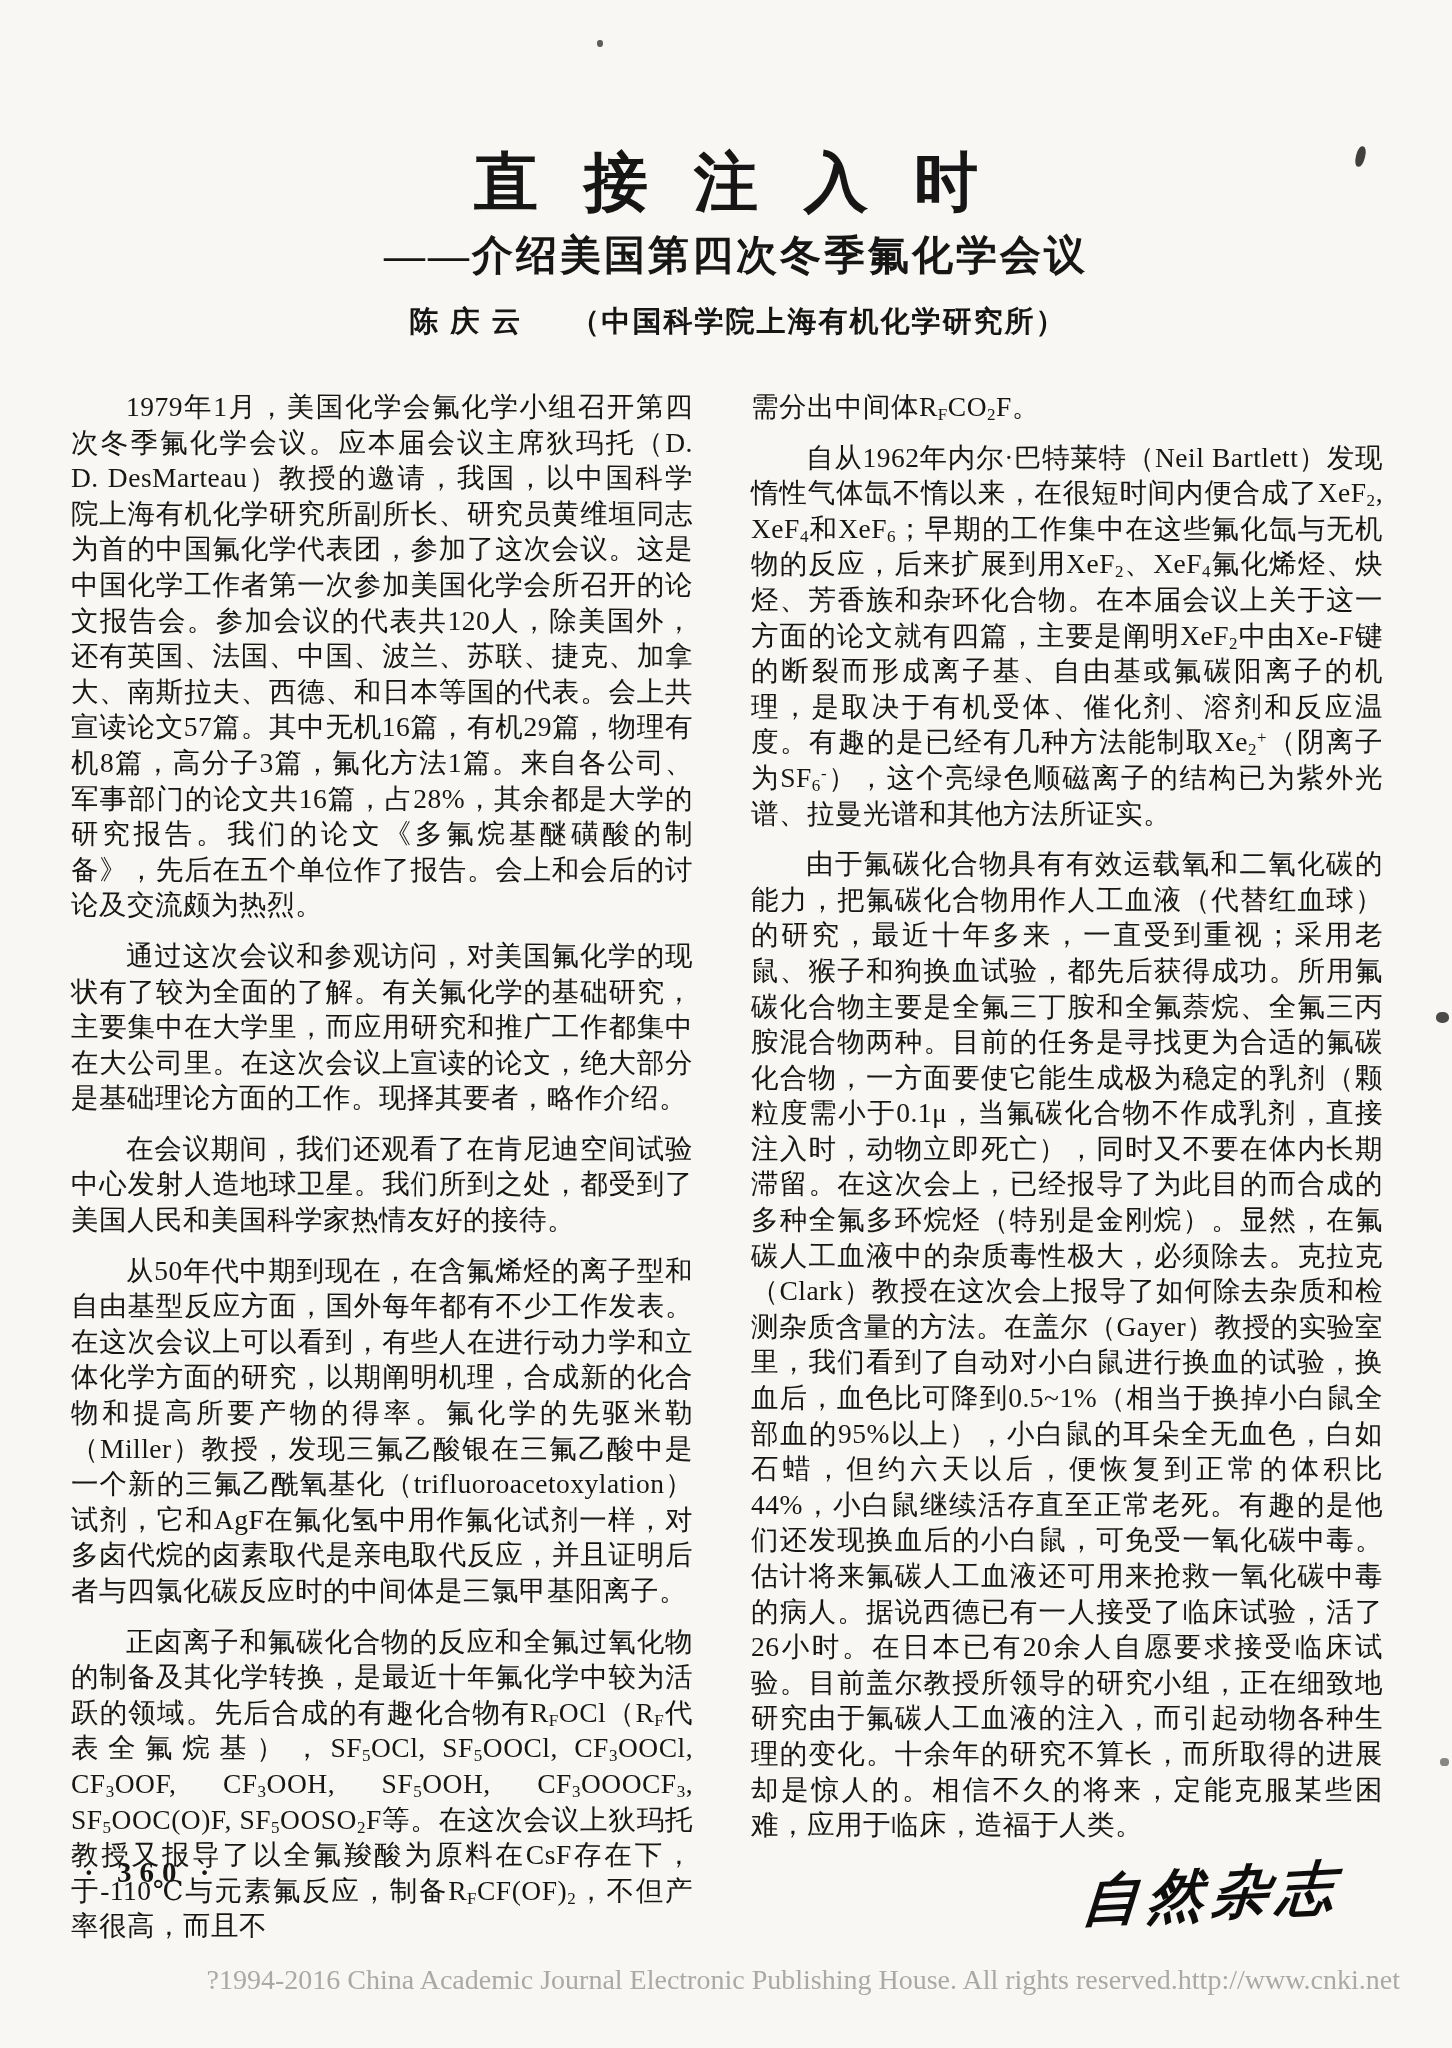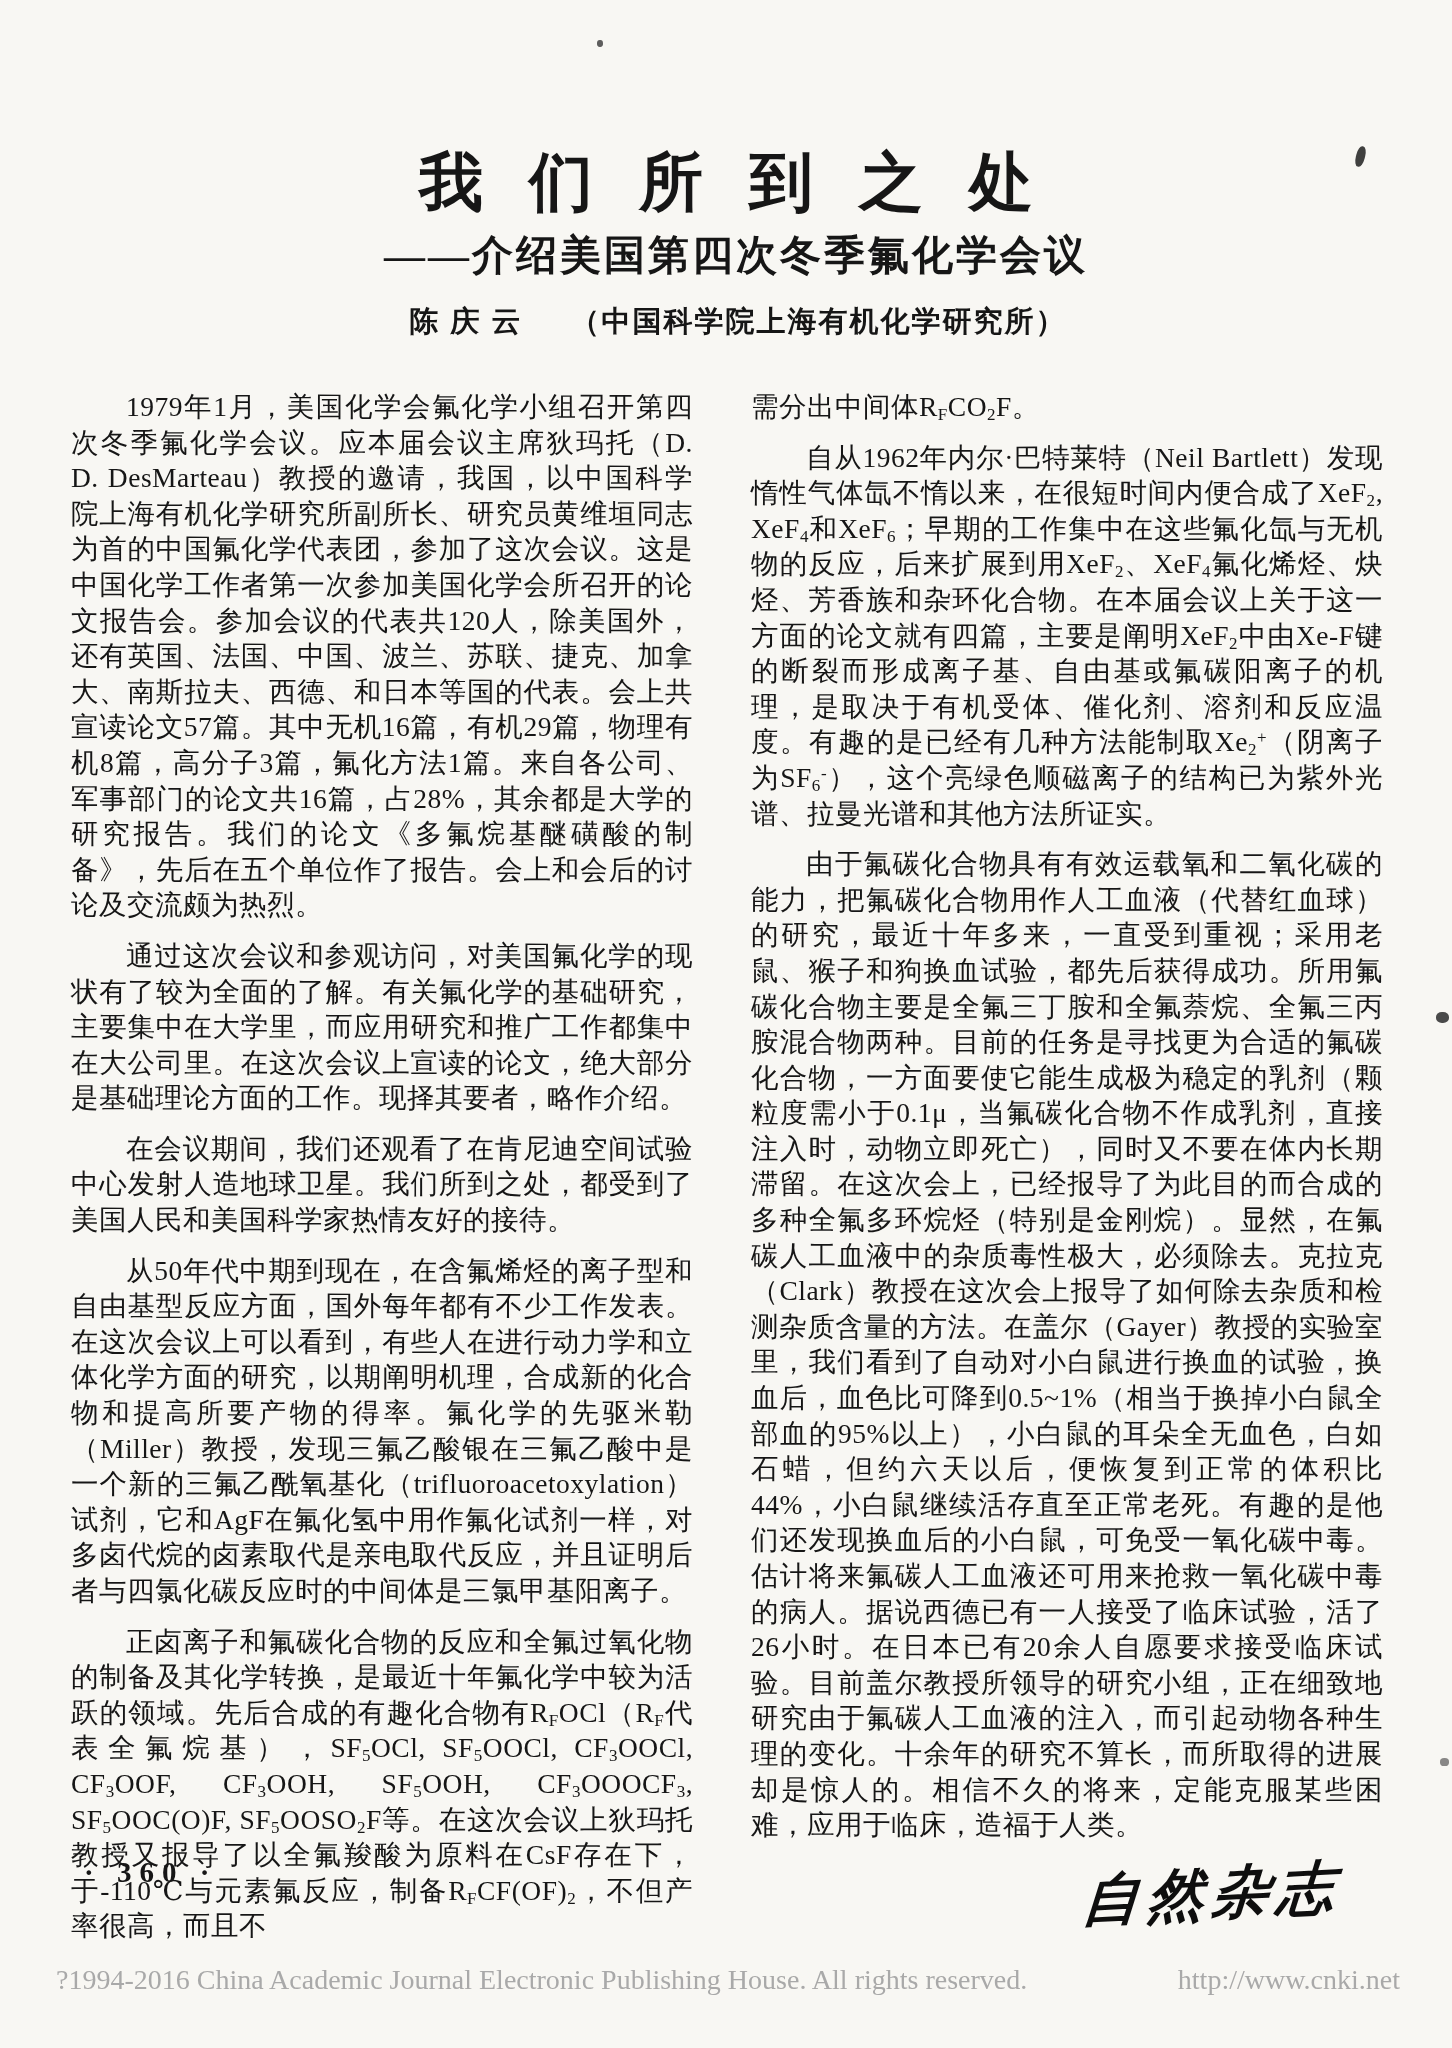--- a/index.html
+++ b/index.html
@@ -55,38 +55,38 @@
   }
   .journal-logo{
     position:absolute;left:1082px;top:1856px;
     font-size:57px;font-weight:700;font-style:italic;
     letter-spacing:8px;white-space:nowrap;
     transform:rotate(-3deg) skewX(-7deg);
     color:#0e0e0e;
   }
   .copyright{
     position:absolute;left:56px;top:1964px;width:1344px;
-    display:flex;justify-content:space-between;align-items:baseline;
+    display:flex;justify-content:flex-end;align-items:baseline;
     font-size:28px;color:#a9a9a9;
     font-family:"Liberation Serif","DejaVu Serif",serif;
     white-space:nowrap;
   }
 
   .artifact{position:absolute;background:#2b2b2b;border-radius:45%;}
   .artifact-1{left:597px;top:40px;width:6px;height:7px;opacity:.75;}
   .artifact-2{left:1356px;top:146px;width:9px;height:21px;transform:rotate(14deg);opacity:.9;}
   .artifact-3{left:1436px;top:1012px;width:13px;height:11px;opacity:.85;}
   .artifact-4{left:1440px;top:1758px;width:9px;height:8px;opacity:.55;}
 </style>
 </head>
 <body>
 
 <div class="page">
 
-  <h1 class="title">我们所到之处</h1>
+  <h1 class="title">直接注入时</h1>
 
   <div class="subtitle">——介绍美国第四次冬季氟化学会议</div>
 
   <div class="byline">
     <span class="author">陈庆云</span>
     <span class="affiliation">（中国科学院上海有机化学研究所）</span>
   </div>
 
   <div class="column col-left">
       <p>1979年1月，美国化学会氟化学小组召开第四次冬季氟化学会议。应本届会议主席狄玛托（D. D. DesMarteau）教授的邀请，我国，以中国科学院上海有机化学研究所副所长、研究员黄维垣同志为首的中国氟化学代表团，参加了这次会议。这是中国化学工作者第一次参加美国化学会所召开的论文报告会。参加会议的代表共120人，除美国外，还有英国、法国、中国、波兰、苏联、捷克、加拿大、南斯拉夫、西德、和日本等国的代表。会上共宣读论文57篇。其中无机16篇，有机29篇，物理有机8篇，高分子3篇，氟化方法1篇。来自各公司、军事部门的论文共16篇，占28%，其余都是大学的研究报告。我们的论文《多氟烷基醚磺酸的制备》，先后在五个单位作了报告。会上和会后的讨论及交流颇为热烈。</p>

